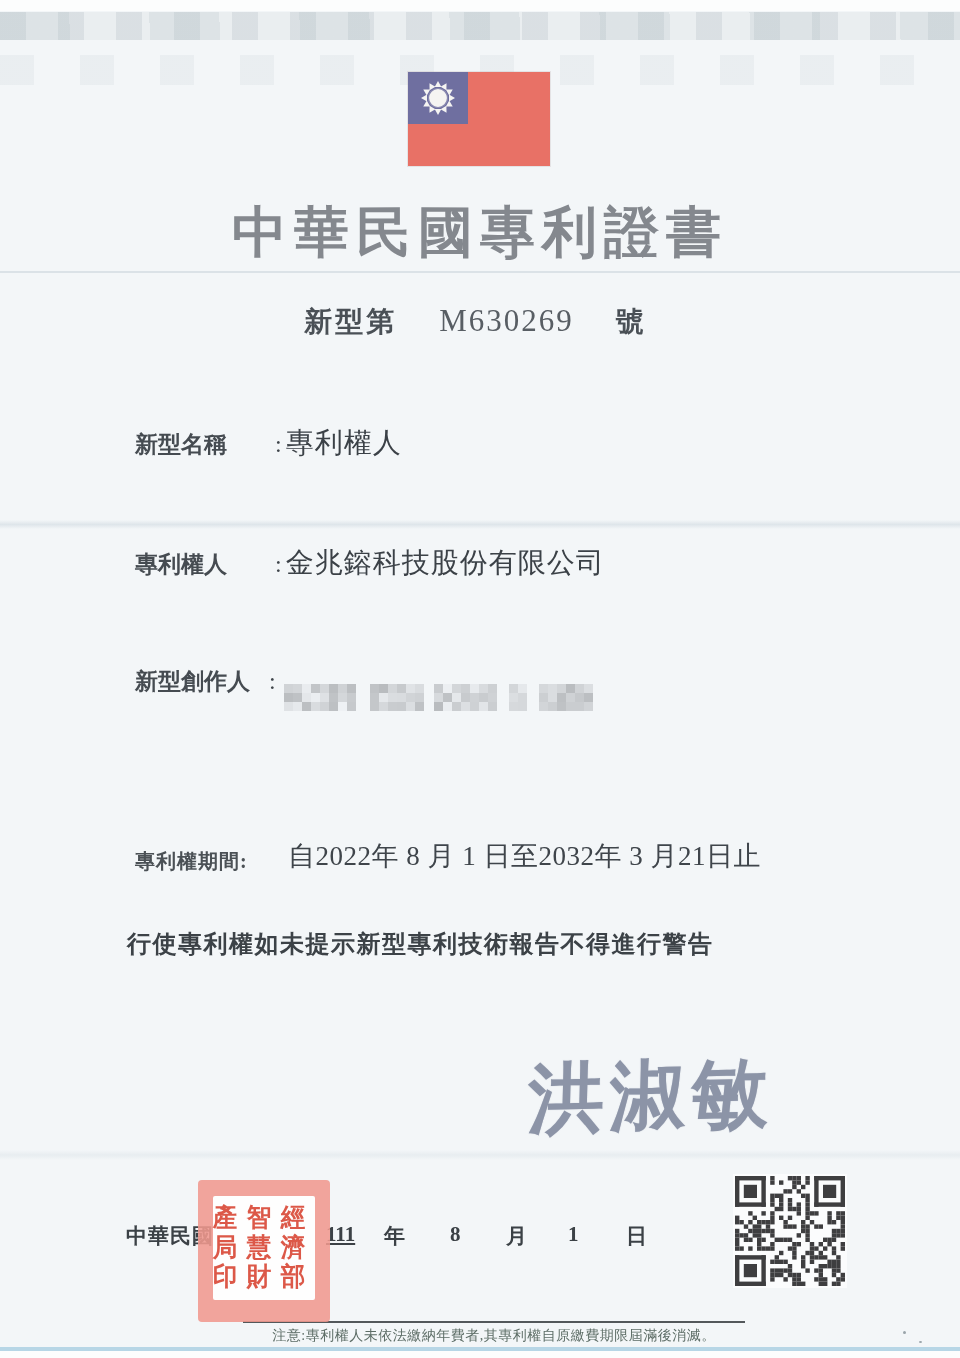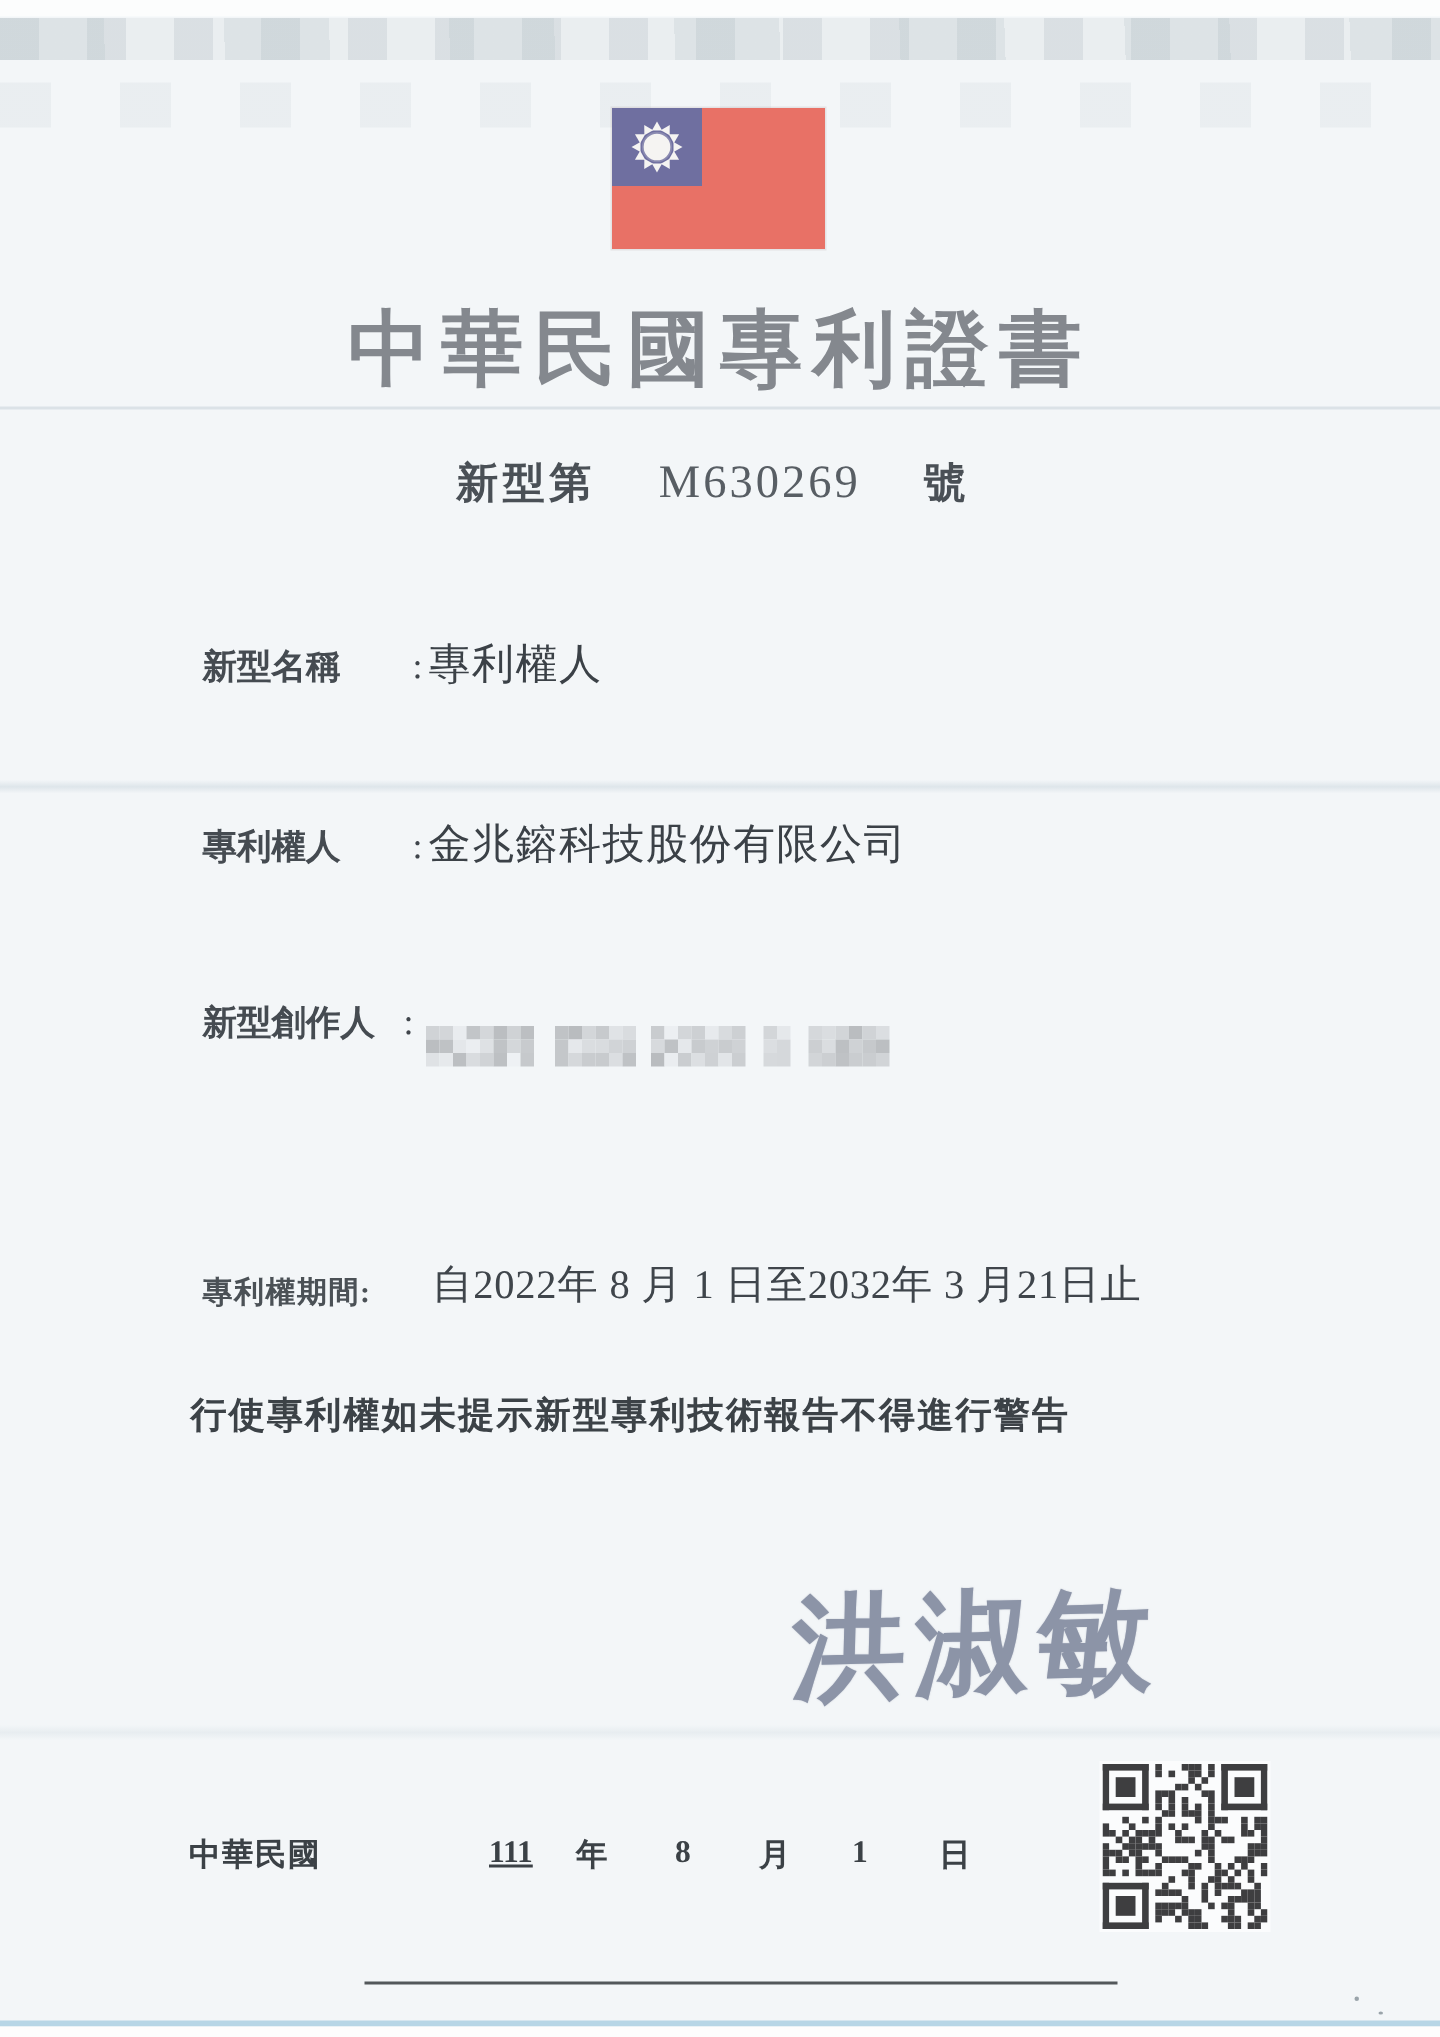--- a/index.html
+++ b/index.html
@@ -301,20 +301,27 @@
     <span class="lab">專利權期間:</span>
     <span class="val">自2022年 8 月 1 日至2032年 3 月21日止</span>
   </div>
 
   <div class="legal">
     <div>行使專利權如未提示新型專利技術報告不得進行警告</div>
   </div>
 
   <div class="signature">洪淑敏</div>
 
+  <div class="seal">
+    <div class="panel">
+      <div class="col">產局印</div>
+      <div class="col">智慧財</div>
+      <div class="col">經濟部</div>
+    </div>
+  </div>
 
   <div class="daterow">
     <span class="d-era">中華民國</span>
     <span class="d-y">111</span>
     <span class="d-yu">年</span>
     <span class="d-m">8</span>
     <span class="d-mu">月</span>
     <span class="d-d">1</span>
     <span class="d-du">日</span>
   </div>
@@ -537,19 +544,20 @@
         <rect x="88" y="8.8" width="13.200000000000001" height="13.200000000000001" fill="#3e3e40"></rect>
         <rect x="0" y="79.2" width="30.800000000000004" height="4.4" fill="#3e3e40"></rect>
         <rect x="0" y="105.60000000000001" width="30.800000000000004" height="4.4" fill="#3e3e40"></rect>
         <rect x="0" y="79.2" width="4.4" height="30.800000000000004" fill="#3e3e40"></rect>
         <rect x="26.400000000000002" y="79.2" width="4.4" height="30.800000000000004" fill="#3e3e40"></rect>
         <rect x="8.8" y="88" width="13.200000000000001" height="13.200000000000001" fill="#3e3e40"></rect>
       </svg>
   </div>
 
   <div class="rule"></div>
+  <div class="footnote">注意:專利權人未依法繳納年費者,其專利權自原繳費期限屆滿後消滅。</div>
 
   <div class="speck sp1"></div>
   <div class="speck sp2"></div>
 
   <div class="band bottom-blue"></div>
   <div class="band bottom-white"></div>
 </div>
 
 </body></html>

